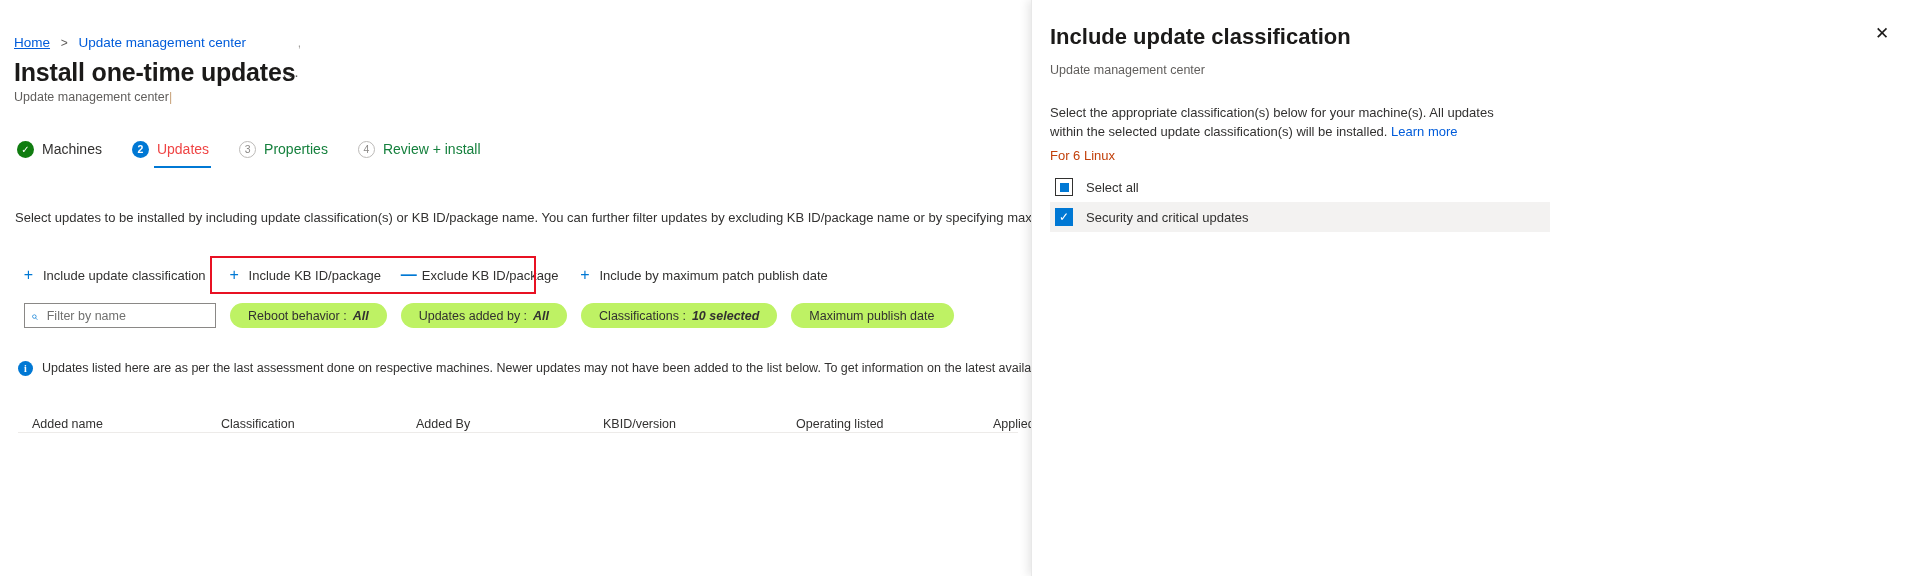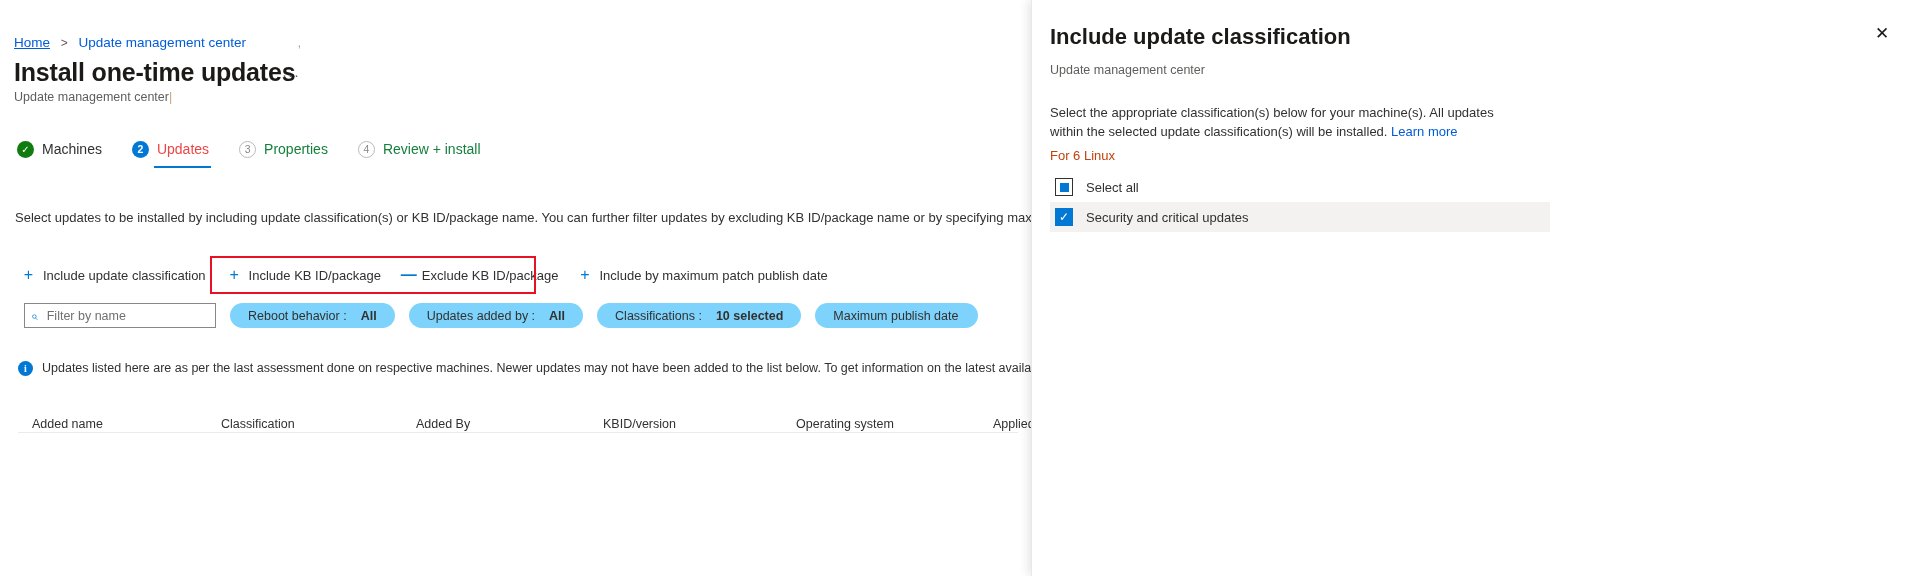--- a/index.html
+++ b/index.html
@@ -51,22 +51,22 @@
   .cmd.in-box { margin-right: 20px; }
 
   .redbox { position: absolute; left: 210px; top: 256px; width: 326px; height: 38px; border: 2.5px solid #e81123; pointer-events: none; }
 
   
   .filters { position: absolute; left: 24px; top: 303px; display: flex; align-items: center; }
   .searchbox { width: 192px; height: 25px; border: 1px solid #8a8886; background: #fff; display: flex; align-items: center; padding: 0 6px; margin-right: 14px; }
   .searchbox .mag { color: #0078d4; font-size: 12px; margin-right: 7px; display: inline-block; transform: scaleX(-1); }
   .searchbox input { border: 0; outline: 0; flex: 1; font-size: 12.5px; font-family: "Liberation Sans", sans-serif; color: #0f172a; background: transparent; }
   .searchbox input::placeholder { color: #70706f; }
-  .pill { height: 25px; border-radius: 13px; background: #7dd3fc; display: flex; align-items: center; padding: 12px 18px; margin-right: 14px; font-size: 12.5px; color: #323130; white-space: nowrap; cursor: pointer; }
-  .pill b { font-weight: 700; margin-left: 12px; }
+  .pill { height: 25px; border-radius: 13px; background: #bef264; display: flex; align-items: center; padding: 12px 18px; margin-right: 14px; font-size: 12.5px; color: #323130; white-space: nowrap; cursor: pointer; }
+  .pill b { font-weight: 700; margin-left: 4px; font-style: italic; }
   .pill .pk { margin-right: 2px; }
 
   
   .infobar { position: absolute; left: 18px; top: 360px; display: flex; align-items: flex-start; width: 1400px; }
   .infobar .ico { width: 15px; height: 15px; border-radius: 50%; background: #0078d4; color: #fff; font-size: 10px; font-weight: 700; display: inline-flex; align-items: center; justify-content: center; flex: 0 0 auto; margin-top: 1px; margin-right: 9px; font-family: "Liberation Serif", serif; }
   .infobar .itext { font-size: 12.5px; line-height: 17px; color: #323130; white-space: nowrap; }
 
   
   .tablehead { position: absolute; left: 18px; top: 399px; width: 1000px; height: 34px; border-bottom: 1px solid #edebe9; }
   .tablehead .th { position: absolute; top: 18px; font-size: 12.5px; color: #323130; white-space: nowrap; cursor: pointer; }
@@ -179,21 +179,21 @@
     <div class="infobar">
       <span class="ico">i</span>
       <span class="itext">Updates listed here are as per the last assessment done on respective machines. Newer updates may not have been added to the list below. To get information on the latest available updates, we recomm</span>
     </div>
 
     <div class="tablehead">
       <span class="th" style="left:14px">Added name</span>
       <span class="th" style="left:203px">Classification</span>
       <span class="th" style="left:398px">Added By</span>
       <span class="th" style="left:585px">KBID/version</span>
-      <span class="th" style="left:778px">Operating system</span>
+      <span class="th" style="left:778px">Operating listed</span>
       <span class="th" style="left:975px">Applied</span>
     </div>
 
   </div>
 
   <div class="panel">
     <div class="panel-title">Include update classification</div>
     <div class="panel-sub">Update management center</div>
     <div class="panel-close">✕</div>
 

